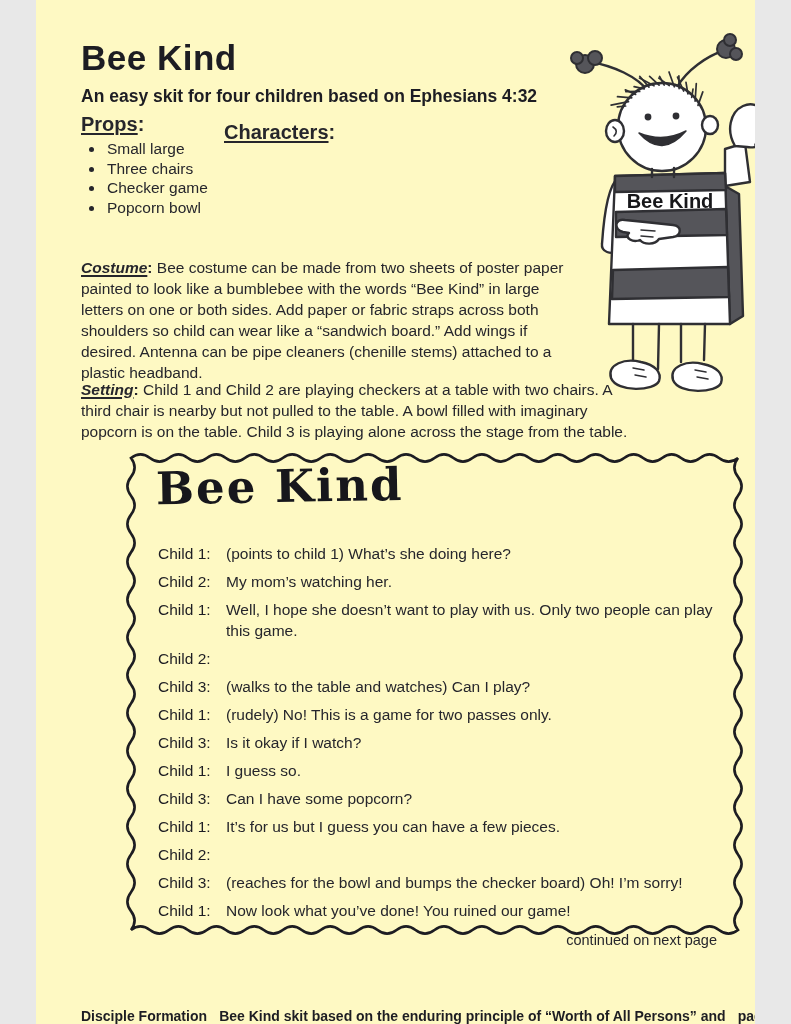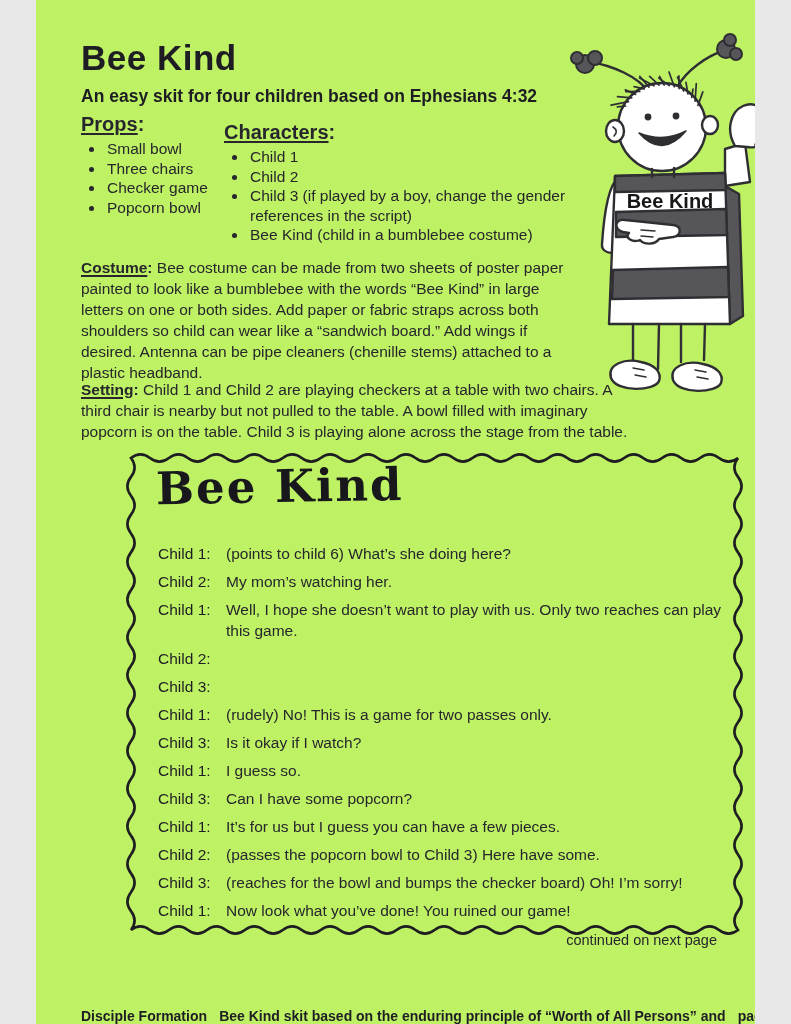--- a/index.html
+++ b/index.html
@@ -1,20 +1,20 @@
 <!DOCTYPE html>
 <html><head>
 <meta charset="utf-8">
 <style>
   html,body{margin:0;padding:0;background:#e8e8e8;}
   .page{
     position:relative;
     width:719px;height:1024px;
     margin:0 auto;
-    background:#bef264;
+    background:#fef9c3;
     font-family:"Liberation Sans",sans-serif;
     color:#26262c;
     overflow:hidden;
   }
   
   .title{
     position:absolute;left:45px;top:38px;
     font-size:35px;font-weight:bold;letter-spacing:.5px;color:#1d1d23;
   }
   .subtitle{
@@ -23,21 +23,21 @@
   }
   
   .col-heading{font-size:20px;font-weight:bold;}
   .col-heading .u{text-decoration:underline;text-decoration-thickness:1.5px;text-underline-offset:2px;}
   .props-col{position:absolute;left:45px;top:113px;width:145px;font-size:15.5px;}
   .chars-col{position:absolute;left:188px;top:121px;width:348px;font-size:15.5px;}
   ul.blist{list-style:disc outside;margin:3px 0 0 0;padding:0 0 0 24px;}
   ul.blist li{line-height:19.5px;padding-left:2px;}
   
   .para{position:absolute;left:45px;font-size:15.5px;line-height:21px;}
-  .para .lead{font-weight:bold;text-decoration:underline;text-decoration-thickness:1.5px;text-underline-offset:2px;}
+  .para .lead{font-weight:bold;text-decoration:underline;text-decoration-thickness:1.5px;text-underline-offset:2px;font-style:italic;}
   .para .lead-colon{font-weight:bold;}
   .costume{top:241px;width:484px;}
   .setting{top:363px;width:548px;}
   
   .bee-wrap{position:absolute;left:513px;top:24px;width:276px;height:390px;}
   
   .script-box{position:absolute;left:95px;top:458px;width:607px;height:472px;}
   .script-border{position:absolute;left:-12px;top:-12px;pointer-events:none;}
   .script-title{
     position:absolute;left:25px;top:2px;
@@ -65,35 +65,29 @@
 <body>
 
 <div class="page">
 
   <div class="title">Bee Kind</div>
   <div class="subtitle">An easy skit for four children based on Ephesians 4:32</div>
 
   <div class="props-col">
     <div class="col-heading"><span class="u">Props</span><span>:</span></div>
     <ul class="blist">
-      <li>Small bowl</li>
+      <li>Small large</li>
       <li>Three chairs</li>
       <li>Checker game</li>
       <li>Popcorn bowl</li>
     </ul>
   </div>
 
   <div class="chars-col">
     <div class="col-heading"><span class="u">Characters</span><span>:</span></div>
-    <ul class="blist">
-      <li>Child 1</li>
-      <li>Child 2</li>
-      <li>Child 3 (if played by a boy, change the gender references in the script)</li>
-      <li>Bee Kind (child in a bumblebee costume)</li>
-    </ul>
   </div>
 
   <p class="para costume"><span class="lead">Costume</span><span class="lead-colon">:</span><span> Bee costume can be made from two sheets of poster paper painted to look like a bumblebee with the words “Bee Kind” in large letters on one or both sides. Add paper or fabric straps across both shoulders so child can wear like a “sandwich board.” Add wings if desired. Antenna can be pipe cleaners (chenille stems) attached to a plastic headband.</span></p>
 
   <p class="para setting"><span class="lead">Setting</span><span class="lead-colon">:</span><span> Child 1 and Child 2 are playing checkers at a table with two chairs. A third chair is nearby but not pulled to the table. A bowl filled with imaginary popcorn is on the table. Child 3 is playing alone across the stage from the table.</span></p>
 
   <div class="bee-wrap">
     <svg viewBox="0 0 276 390" width="276" height="390">
       <g stroke="#2f2f33" stroke-width="2.4" fill="#ffffff" stroke-linecap="round" stroke-linejoin="round">
 
@@ -164,35 +158,36 @@
   </div>
 
   <div class="script-box">
     <svg class="script-border" width="631" height="496" viewBox="0 0 631 496">
       <path id="wavy-path" d="M 12 12 q 9.484375 -7.2 18.96875 0 q 9.484375 7.2 18.96875 0 q 9.484375 -7.2 18.96875 0 q 9.484375 7.2 18.96875 0 q 9.484375 -7.2 18.96875 0 q 9.484375 7.2 18.96875 0 q 9.484375 -7.2 18.96875 0 q 9.484375 7.2 18.96875 0 q 9.484375 -7.2 18.96875 0 q 9.484375 7.2 18.96875 0 q 9.484375 -7.2 18.96875 0 q 9.484375 7.2 18.96875 0 q 9.484375 -7.2 18.96875 0 q 9.484375 7.2 18.96875 0 q 9.484375 -7.2 18.96875 0 q 9.484375 7.2 18.96875 0 q 9.484375 -7.2 18.96875 0 q 9.484375 7.2 18.96875 0 q 9.484375 -7.2 18.96875 0 q 9.484375 7.2 18.96875 0 q 9.484375 -7.2 18.96875 0 q 9.484375 7.2 18.96875 0 q 9.484375 -7.2 18.96875 0 q 9.484375 7.2 18.96875 0 q 9.484375 -7.2 18.96875 0 q 9.484375 7.2 18.96875 0 q 9.484375 -7.2 18.96875 0 q 9.484375 7.2 18.96875 0 q 9.484375 -7.2 18.96875 0 q 9.484375 7.2 18.96875 0 q 9.484375 -7.2 18.96875 0 q 9.484375 7.2 18.96875 0 q -7.2 9.44 0 18.88 q 7.2 9.44 0 18.88 q -7.2 9.44 0 18.88 q 7.2 9.44 0 18.88 q -7.2 9.44 0 18.88 q 7.2 9.44 0 18.88 q -7.2 9.44 0 18.88 q 7.2 9.44 0 18.88 q -7.2 9.44 0 18.88 q 7.2 9.44 0 18.88 q -7.2 9.44 0 18.88 q 7.2 9.44 0 18.88 q -7.2 9.44 0 18.88 q 7.2 9.44 0 18.88 q -7.2 9.44 0 18.88 q 7.2 9.44 0 18.88 q -7.2 9.44 0 18.88 q 7.2 9.44 0 18.88 q -7.2 9.44 0 18.88 q 7.2 9.44 0 18.88 q -7.2 9.44 0 18.88 q 7.2 9.44 0 18.88 q -7.2 9.44 0 18.88 q 7.2 9.44 0 18.88 q -7.2 9.44 0 18.88 q -9.484375 7.2 -18.96875 0 q -9.484375 -7.2 -18.96875 0 q -9.484375 7.2 -18.96875 0 q -9.484375 -7.2 -18.96875 0 q -9.484375 7.2 -18.96875 0 q -9.484375 -7.2 -18.96875 0 q -9.484375 7.2 -18.96875 0 q -9.484375 -7.2 -18.96875 0 q -9.484375 7.2 -18.96875 0 q -9.484375 -7.2 -18.96875 0 q -9.484375 7.2 -18.96875 0 q -9.484375 -7.2 -18.96875 0 q -9.484375 7.2 -18.96875 0 q -9.484375 -7.2 -18.96875 0 q -9.484375 7.2 -18.96875 0 q -9.484375 -7.2 -18.96875 0 q -9.484375 7.2 -18.96875 0 q -9.484375 -7.2 -18.96875 0 q -9.484375 7.2 -18.96875 0 q -9.484375 -7.2 -18.96875 0 q -9.484375 7.2 -18.96875 0 q -9.484375 -7.2 -18.96875 0 q -9.484375 7.2 -18.96875 0 q -9.484375 -7.2 -18.96875 0 q -9.484375 7.2 -18.96875 0 q -9.484375 -7.2 -18.96875 0 q -9.484375 7.2 -18.96875 0 q -9.484375 -7.2 -18.96875 0 q -9.484375 7.2 -18.96875 0 q -9.484375 -7.2 -18.96875 0 q -9.484375 7.2 -18.96875 0 q -9.484375 -7.2 -18.96875 0 q 7.2 -9.44 0 -18.88 q -7.2 -9.44 0 -18.88 q 7.2 -9.44 0 -18.88 q -7.2 -9.44 0 -18.88 q 7.2 -9.44 0 -18.88 q -7.2 -9.44 0 -18.88 q 7.2 -9.44 0 -18.88 q -7.2 -9.44 0 -18.88 q 7.2 -9.44 0 -18.88 q -7.2 -9.44 0 -18.88 q 7.2 -9.44 0 -18.88 q -7.2 -9.44 0 -18.88 q 7.2 -9.44 0 -18.88 q -7.2 -9.44 0 -18.88 q 7.2 -9.44 0 -18.88 q -7.2 -9.44 0 -18.88 q 7.2 -9.44 0 -18.88 q -7.2 -9.44 0 -18.88 q 7.2 -9.44 0 -18.88 q -7.2 -9.44 0 -18.88 q 7.2 -9.44 0 -18.88 q -7.2 -9.44 0 -18.88 q 7.2 -9.44 0 -18.88 q -7.2 -9.44 0 -18.88 q 7.2 -9.44 0 -18.88 Z" fill="none" stroke="#1d1d22" stroke-width="2.6" stroke-linecap="round"></path>
     </svg>
     <div class="script-title">Bee Kind</div>
     <div class="dialogue">
       <div class="drow">
           <span class="speaker">Child 1:</span>
-          <span class="dtext">(points to child 6) What’s she doing here?</span>
+          <span class="dtext">(points to child 1) What’s she doing here?</span>
         </div>
       <div class="drow">
           <span class="speaker">Child 2:</span>
           <span class="dtext">My mom’s watching her.</span>
         </div>
       <div class="drow">
           <span class="speaker">Child 1:</span>
-          <span class="dtext">Well, I hope she doesn’t want to play with us. Only two reaches can play this game.</span>
+          <span class="dtext">Well, I hope she doesn’t want to play with us. Only two people can play this game.</span>
         </div>
       <div class="drow">
           <span class="speaker">Child 2:</span>
         </div>
       <div class="drow">
           <span class="speaker">Child 3:</span>
+          <span class="dtext">(walks to the table and watches) Can I play?</span>
         </div>
       <div class="drow">
           <span class="speaker">Child 1:</span>
           <span class="dtext">(rudely) No! This is a game for two passes only.</span>
         </div>
       <div class="drow">
           <span class="speaker">Child 3:</span>
           <span class="dtext">Is it okay if I watch?</span>
         </div>
       <div class="drow">
@@ -202,21 +197,20 @@
       <div class="drow">
           <span class="speaker">Child 3:</span>
           <span class="dtext">Can I have some popcorn?</span>
         </div>
       <div class="drow">
           <span class="speaker">Child 1:</span>
           <span class="dtext">It’s for us but I guess you can have a few pieces.</span>
         </div>
       <div class="drow">
           <span class="speaker">Child 2:</span>
-          <span class="dtext">(passes the popcorn bowl to Child 3) Here have some.</span>
         </div>
       <div class="drow">
           <span class="speaker">Child 3:</span>
           <span class="dtext">(reaches for the bowl and bumps the checker board) Oh! I’m sorry!</span>
         </div>
       <div class="drow">
           <span class="speaker">Child 1:</span>
           <span class="dtext">Now look what you’ve done! You ruined our game!</span>
         </div>
     </div>

